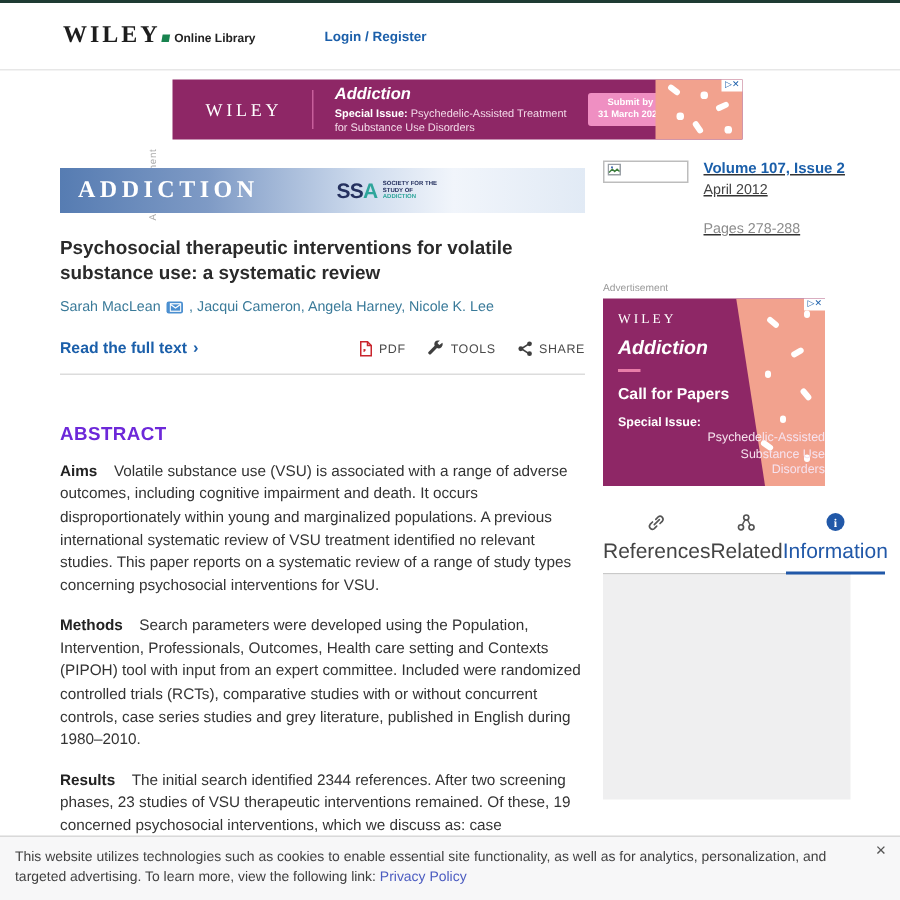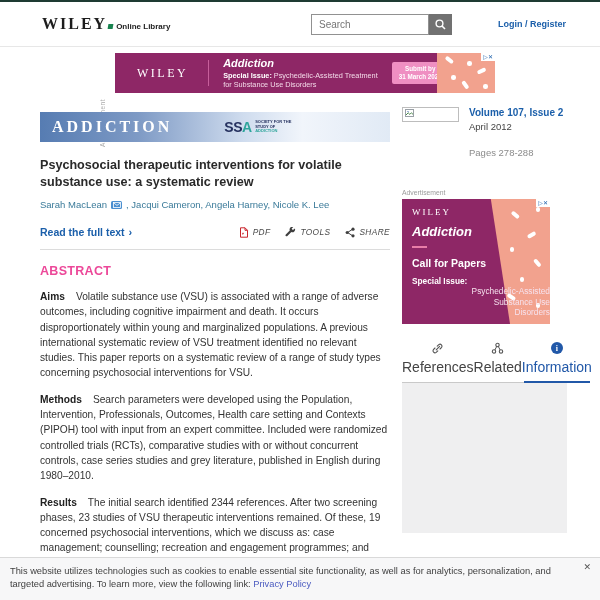--- a/index.html
+++ b/index.html
@@ -61,33 +61,33 @@
   .mailicon { display:inline-flex; width:11px; height:8px; background:#4b8fd0; border-radius:1.5px;
               align-items:center; justify-content:center; margin:0 2px; cursor:pointer; }
   .meta { margin-top:10px; font-size:8.8px; color:#818181; }
   .metadate { color:#444; }
   .meta .sep { margin:0 5px; color:#bbb; }
   .doi { color:#1b5faa; font-weight:bold; text-decoration:none; cursor:pointer; }
 
   .readrow { margin-top:16px; display:flex; align-items:center; }
   .readlink { font-size:10.5px; font-weight:bold; color:#1b5faa; text-decoration:none; cursor:pointer; }
   .chev { font-size:11px; margin-left:4px; }
-  .toolsbar { margin-left:auto; display:flex; gap:15px;font-style:italic; }
+  .toolsbar { margin-left:auto; display:flex; gap:15px; }
   .tool { display:flex; align-items:center; gap:4px; font-size:8.3px; letter-spacing:.4px; color:#4a4a4a; cursor:pointer; }
 
   .divider { border:0; border-top:1px solid #dcdcdc; margin-top:11px; }
-  h2 { margin-top:14px; font-size:12.5px; letter-spacing:.3px; color:#ec4899; font-weight:bold; }
+  h2 { margin-top:32px; font-size:12.5px; letter-spacing:.3px; color:#6d28d9; font-weight:bold; }
   .para { margin-top:11px; font-size:10.2px; line-height:15.3px; color:#333; }
   .para b { color:#222; }
   .gap { display:inline-block; width:11px; }
 
   
   .issue-row { display:flex; gap:10px; }
   .thumb { width:57px; height:15px; border:1px solid #bdbdbd; padding:1px 2px; display:flex; align-items:flex-start; cursor:pointer; }
-  .issue-info { font-size:9.5px; }
+  .issue-info { font-size:9.5px;text-decoration:underline; }
   .issue-link { font-size:10px; font-weight:bold; color:#1b5faa; text-decoration:none; cursor:pointer; display:block; }
   .issue-date { color:#444; margin-top:3px; }
   .issue-pages { color:#8b8b8b; margin-top:15px; }
 
   .sb-adlabel { margin-top:31px; font-size:6.8px; color:#9a9a9a; }
   .sb-ad { position:relative; margin-top:3px; width:148px; height:125px; background:#8e2766; overflow:hidden; cursor:pointer; }
   .sb-ad-pills { position:absolute; inset:0; background:#f2a28e;
                  clip-path:polygon(60% 0,100% 0,100% 100%,73% 100%); }
   .sb-ad-content { position:relative; padding:8px 0 0 10px; color:#fff; }
   .sb-wiley { font-family:"Liberation Serif", serif; font-size:9px; letter-spacing:2px; }
@@ -119,29 +119,20 @@
 <body>
 
 <div class="topline"></div>
 
 <header>
   <div class="brand">
     <span class="brand-main">WILEY</span>
     <span class="brand-mark"></span>
     <span class="brand-sub">Online Library</span>
   </div>
-  <div class="search">
-    <input placeholder="Search" style="">
-    <button>
-      <svg width="11" height="11" viewBox="0 0 11 11">
-          <circle cx="4.5" cy="4.5" r="3.4" fill="none" stroke="#fff" stroke-width="1.4"></circle>
-          <line x1="7" y1="7" x2="10" y2="10" stroke="#fff" stroke-width="1.6"></line>
-        </svg>
-    </button>
-  </div>
   <a class="login">Login / Register</a>
 </header>
 
 <div class="topad-region">
   <span class="ad-vert">Advertisement</span>
   <div class="topad">
     <span class="topad-wiley">WILEY</span>
     <span class="topad-divider"></span>
     <div class="topad-text">
       <div class="topad-journal">Addiction</div>

